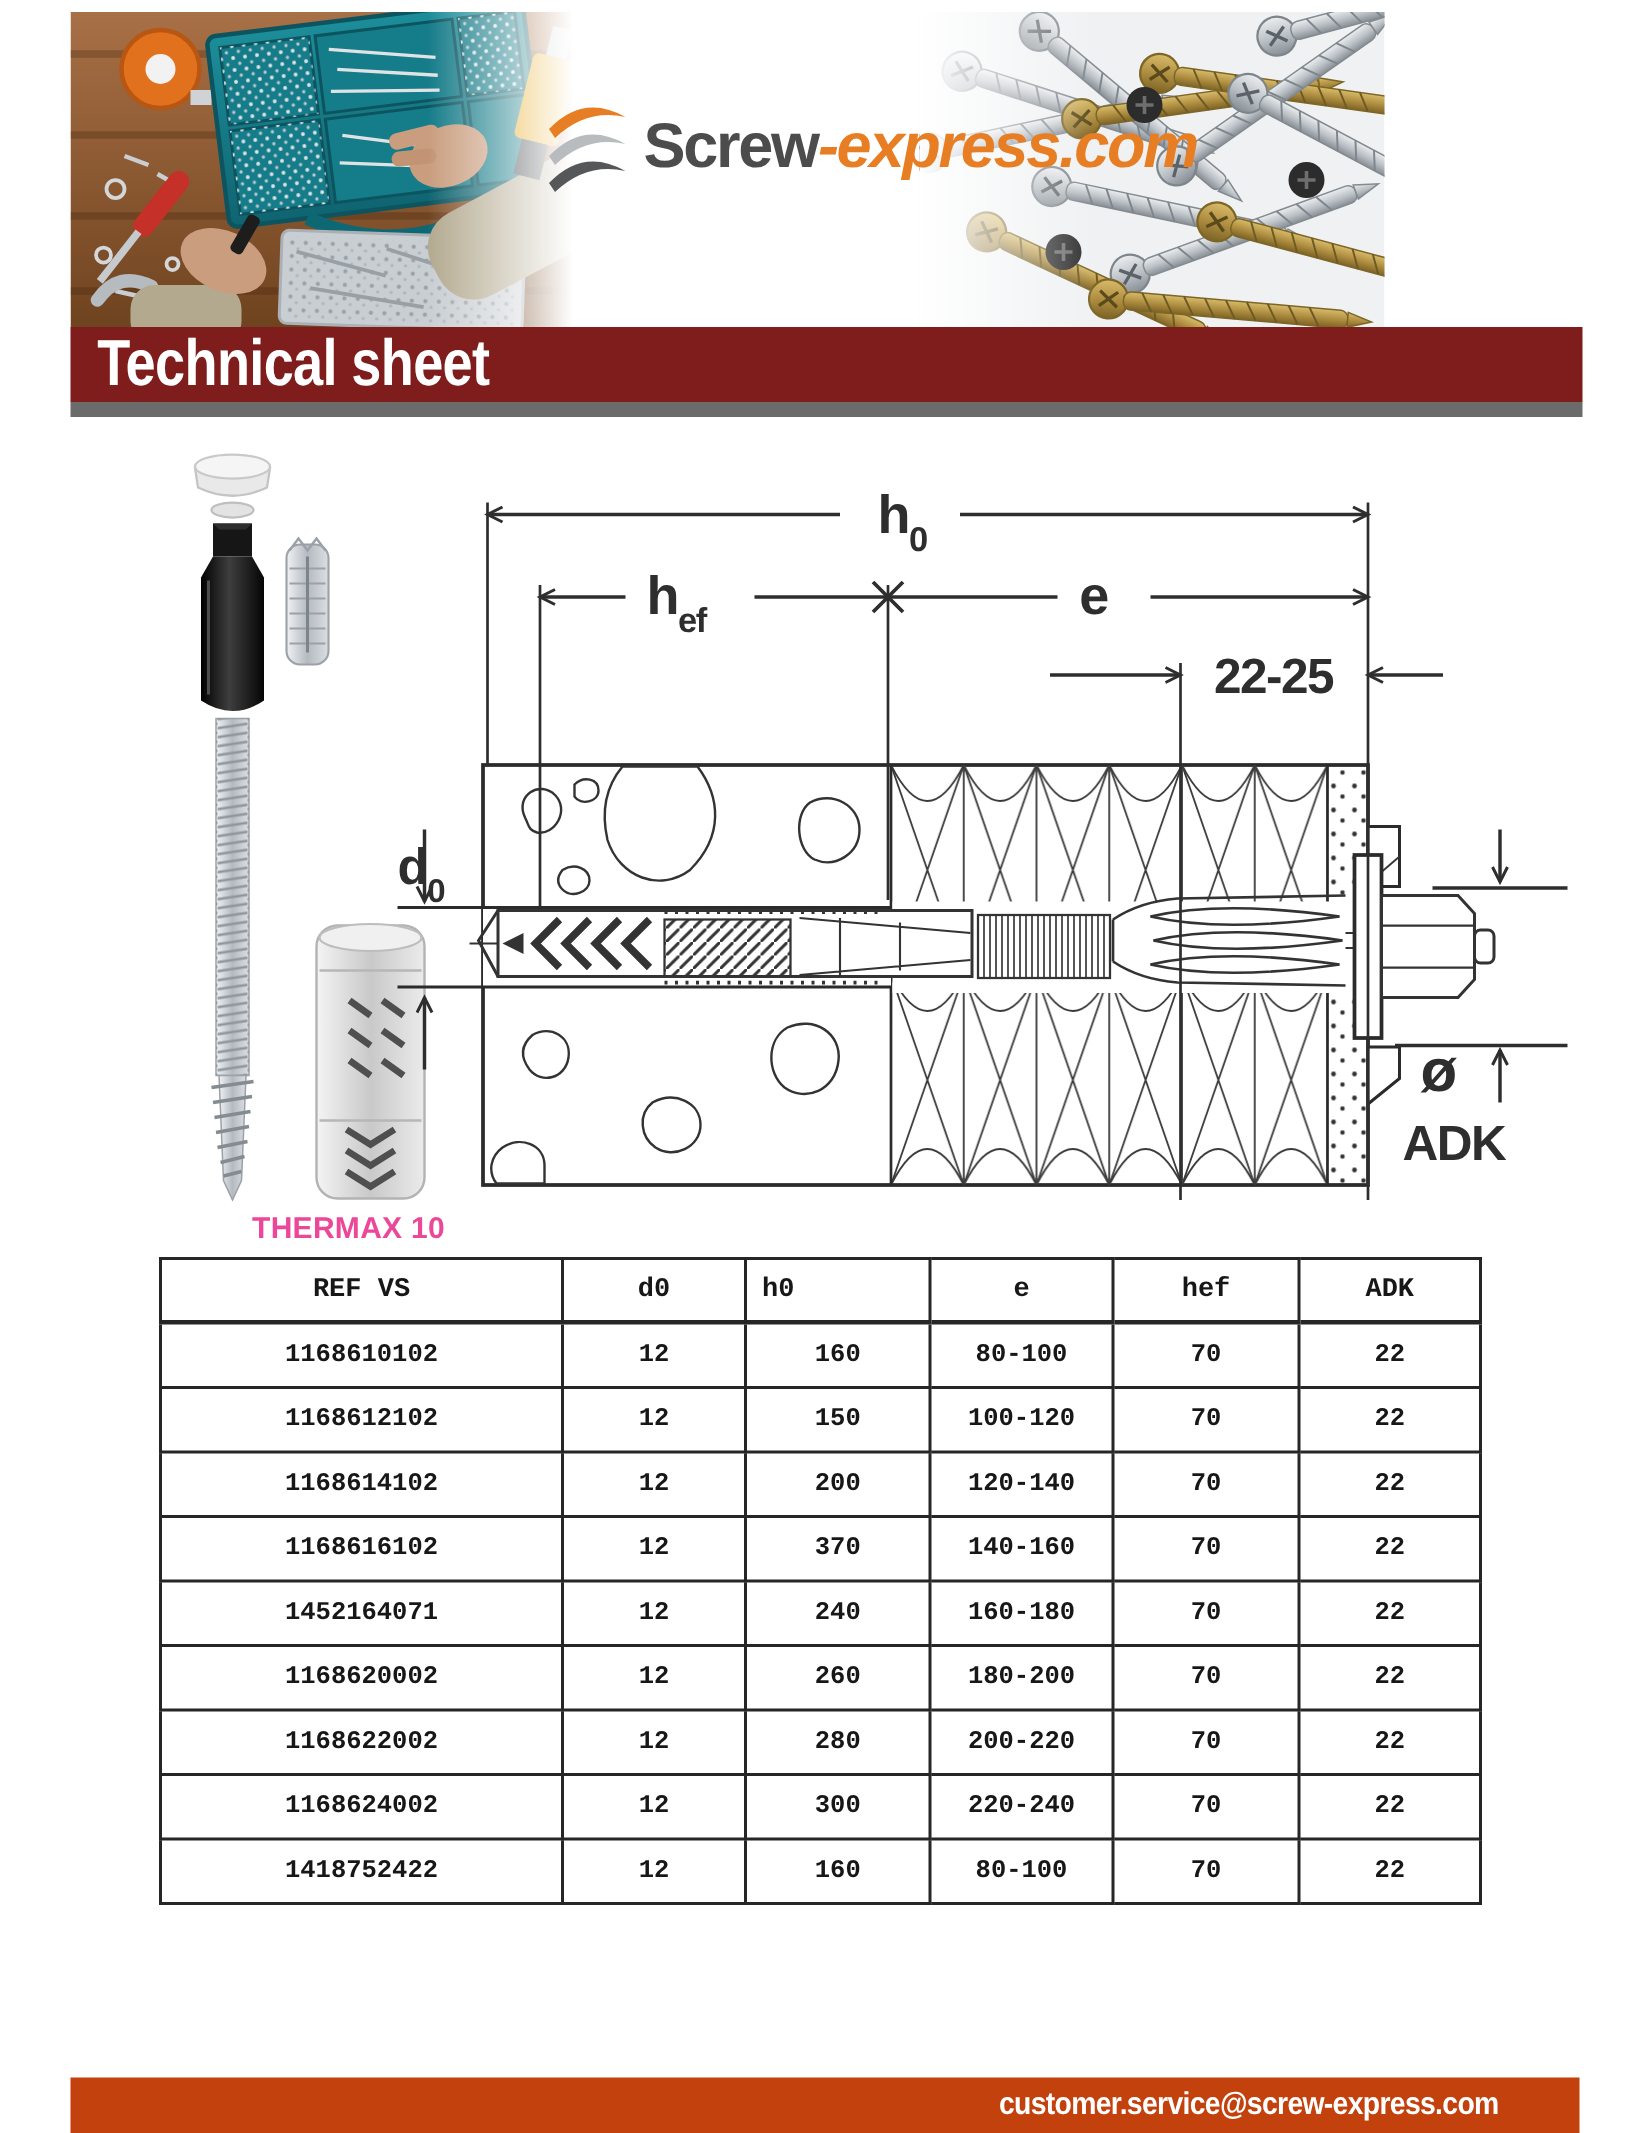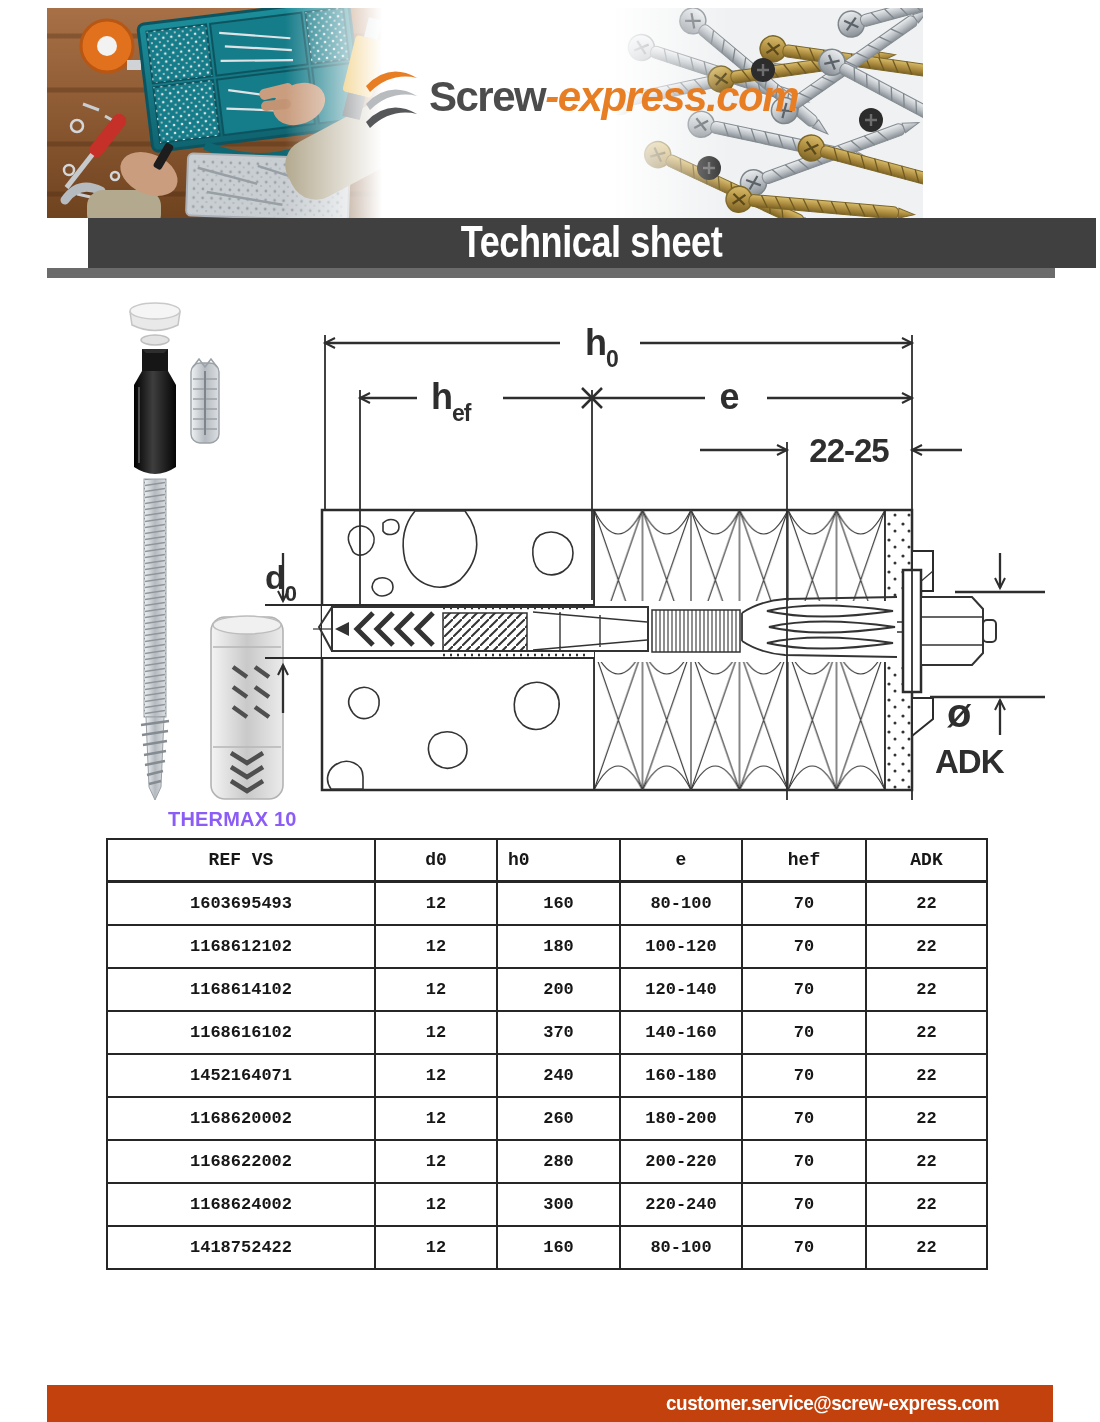--- a/index.html
+++ b/index.html
@@ -6,28 +6,28 @@
   body{width:1100px;height:1422px;position:relative;overflow:hidden;
        font-family:"Liberation Sans",sans-serif;}
   .header{position:absolute;left:47px;top:8px;width:876px;height:210px;background:#fff;}
   .photo{position:absolute;top:0;height:210px;display:block;}
   .photo-left{left:0;width:335px;}
   .photo-right{right:0;width:310px;}
   .logo{position:absolute;left:316px;top:58px;display:flex;align-items:center;z-index:3;}
   .logo-mark{width:56px;height:62px;margin-right:10px;flex:0 0 auto;}
   .logo-text{font-size:42px;font-weight:bold;color:#4c4c4c;letter-spacing:-1.5px;white-space:nowrap;}
   .logo-accent{color:#e87e24;font-style:italic;}
-  .banner{position:absolute;left:47px;top:218px;width:1008px;height:50px;background:#404040;text-align:center;margin-left:41px;}
+  .banner{position:absolute;left:47px;top:218px;width:1008px;height:50px;background:#7f1d1d;}
   .banner-text{display:inline-block;color:#fff;font-weight:bold;font-size:41px;line-height:49px;
                letter-spacing:-0.5px;transform:scale(0.88,1.06);transform-origin:center;}
   .banner-shadow{position:absolute;left:47px;top:268px;width:1008px;height:10px;background:#6b6b6b;}
   .product-svg{position:absolute;left:105px;top:295px;width:185px;height:510px;}
   .diagram-svg{position:absolute;left:255px;top:295px;width:805px;height:510px;}
   .diagram-svg text{font-family:"Liberation Sans",sans-serif;font-weight:bold;fill:#2e2e2e;letter-spacing:-1px;}
-  .product-name{position:absolute;left:168px;top:808px;font-size:20px;font-weight:bold;color:#8b5cf6;letter-spacing:0.2px;}
+  .product-name{position:absolute;left:168px;top:808px;font-size:20px;font-weight:bold;color:#ec4899;letter-spacing:0.2px;}
   .spec-table{position:absolute;left:106px;top:838px;border-collapse:collapse;table-layout:fixed;
               font-weight:bold;color:#171717;}
   .spec-table th,.spec-table td{border:2px solid #262626;text-align:center;padding:0;overflow:hidden;font-family:Liberation Mono, monospace;}
   .spec-table th{height:40px;font-size:18px;border-bottom-width:3px;}
   .spec-table td{height:41px;font-size:17px;}
   .spec-table th.left-head{text-align:left;padding-left:10px;}
   .footer{position:absolute;left:47px;top:1385px;width:1006px;height:37px;background:#c2410c;text-align:right;}
   .footer-text{display:inline-block;color:#fff;font-weight:bold;font-size:21px;line-height:36px;
                padding-right:60px;letter-spacing:-0.5px;transform:scaleX(0.9);transform-origin:right center;}
 </style>
@@ -388,31 +388,31 @@
       <th>d0</th>
       <th class="left-head">h0</th>
       <th>e</th>
       <th>hef</th>
       <th>ADK</th>
     </tr>
   </thead>
   <tbody>
 
   <tr>
-      <td>1603695493</td>
+      <td>1168610102</td>
       <td>12</td>
       <td>160</td>
       <td>80-100</td>
       <td>70</td>
       <td>22</td>
     </tr>
       <tr>
       <td>1168612102</td>
       <td>12</td>
-      <td>180</td>
+      <td>150</td>
       <td>100-120</td>
       <td>70</td>
       <td>22</td>
     </tr>
       <tr>
       <td>1168614102</td>
       <td>12</td>
       <td>200</td>
       <td>120-140</td>
       <td>70</td>

